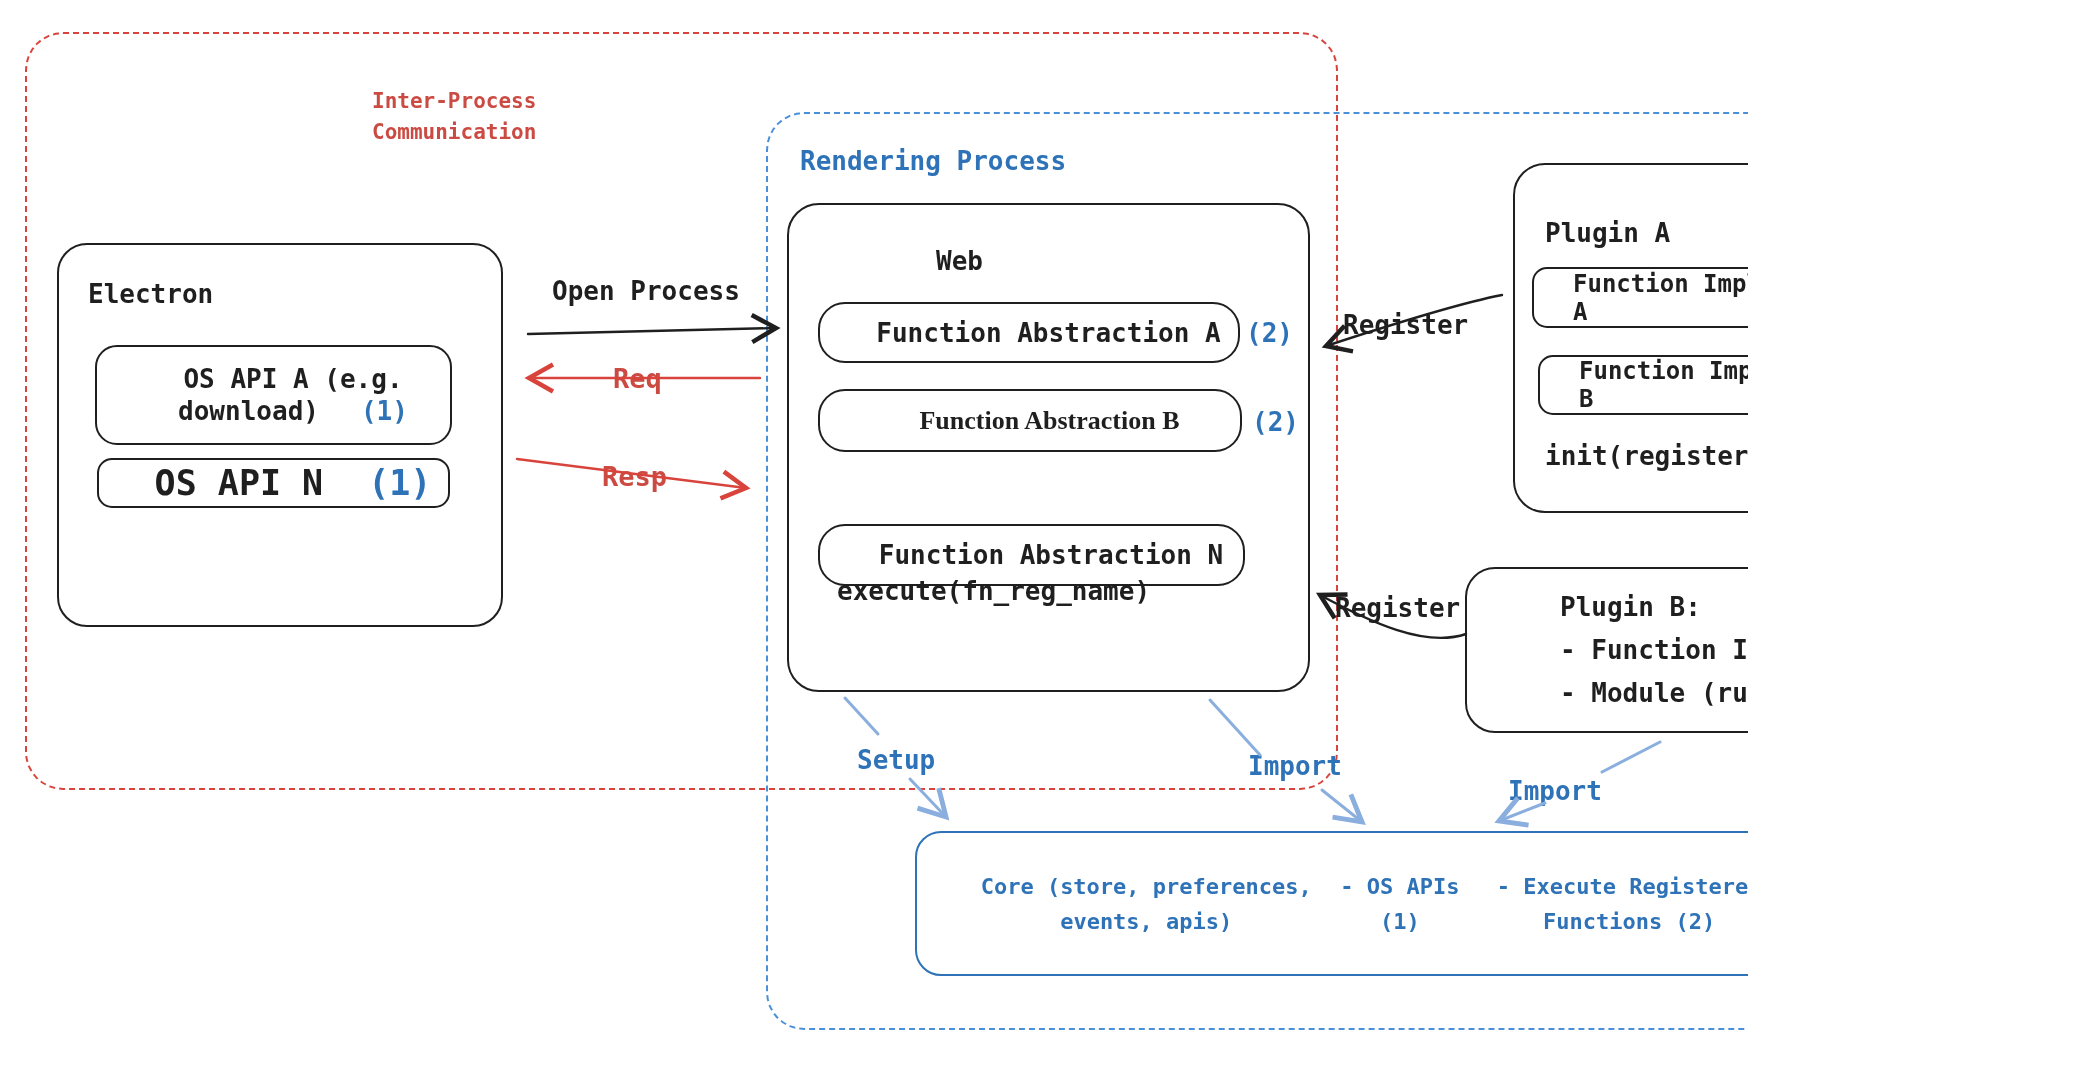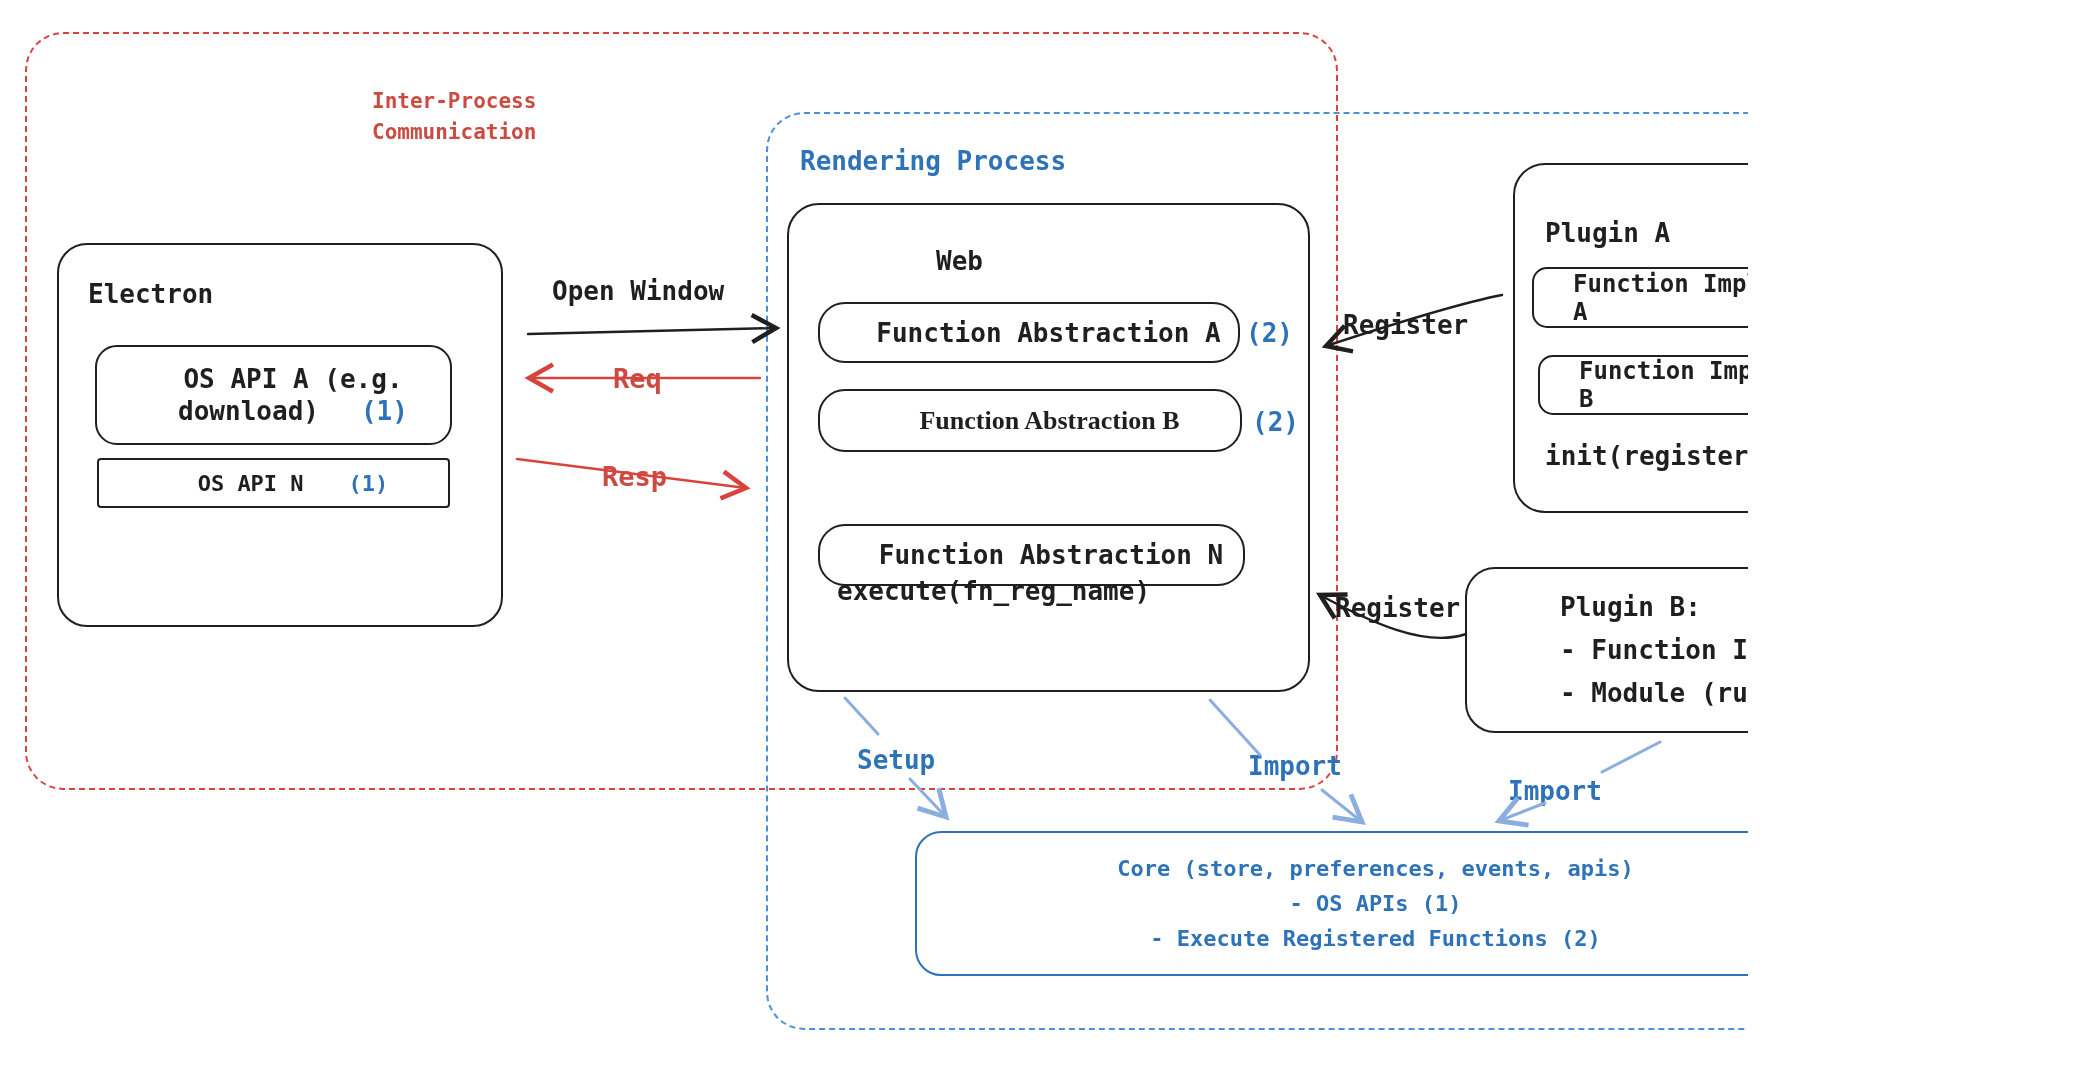--- a/index.html
+++ b/index.html
@@ -20,21 +20,21 @@
   
   .ipc-box{left:25px;top:32px;width:1313px;height:758px;border:2.5px dashed var(--red);border-radius:38px;}
   .render-box{left:766px;top:112px;width:1251px;height:918px;border:2.5px dashed var(--blue-dash);border-radius:38px;}
   .ipc-title{left:372px;top:86px;font-size:21px;line-height:31px;white-space:pre;}
   .render-title{left:800px;top:146px;font-size:26px;}
 
   
   .electron-box{left:57px;top:243px;width:446px;height:384px;border-radius:30px;}
   .electron-title{left:88px;top:279px;font-size:26px;}
   .api-a-box{left:95px;top:345px;width:357px;height:100px;border-width:2px;border-radius:22px;font-size:26px;line-height:32px;}
-  .api-n-box{left:97px;top:458px;width:353px;height:50px;border-width:2px;border-radius:4px;font-size:22px;}
+  .api-n-box{left:97px;top:458px;width:353px;height:50px;border-width:2px;border-radius:15px;font-size:35px;}
   .gap42{display:inline-block;width:42px;}
   .gap45{display:inline-block;width:45px;}
 
   
   .open-window-label{left:552px;top:276px;font-size:26px;}
   .req-label{left:605px;top:363px;font-size:27px;}
   .resp-label{left:594px;top:461px;font-size:27px;}
 
   
   .web-box{left:787px;top:203px;width:523px;height:489px;border-radius:32px;}
@@ -64,21 +64,21 @@
   .register-top-label{left:1343px;top:310px;font-size:26px;}
   .register-bottom-label{left:1335px;top:593px;font-size:26px;}
 
   
   .setup-label{left:857px;top:745px;font-size:26px;}
   .import-web-label{left:1248px;top:751px;font-size:26px;}
   .import-plugin-label{left:1508px;top:776px;font-size:26px;}
 
   
   .core-box{left:915px;top:831px;width:882px;height:145px;border:2.5px solid var(--blue-text);border-radius:26px;}
-  .core-text{width:100%;height:100%;display:flex;flex-direction:column;align-items:center;justify-content:center;
+  .core-text{width:100%;height:100%;display:flex;align-items:center;justify-content:center;
     font-size:22px;line-height:35px;color:var(--blue-text);text-align:center;}
 
   
   .overlay{position:absolute;left:0;top:0;width:2074px;height:1066px;pointer-events:none;}
   .ln{fill:none;stroke-width:2.4;stroke-linecap:round;}
   .ln-black{stroke:var(--black);}
   .ln-red{stroke:var(--red);}
   .ln-blue{stroke:var(--arrow-blue);stroke-width:3;}
   .mk-black{stroke:var(--black);stroke-width:1.5;fill:none;}
   .mk-red{stroke:var(--red);stroke-width:1.5;fill:none;}
@@ -105,21 +105,21 @@
       <span class="gap42"></span>
       <span class="blue">(1)</span>
     </span>
   </div>
   <div class="box api-n-box center-row">
     <span>OS API N</span>
     <span class="gap45"></span>
     <span class="blue">(1)</span>
   </div>
 
-  <div class="lbl open-window-label">Open Window</div>
+  <div class="lbl open-window-label">Open Process</div>
   <div class="lbl red on-line req-label">Req</div>
   <div class="lbl red on-line resp-label">Resp</div>
 
   <div class="box web-box"></div>
   <div class="lbl web-title">Web</div>
   <div class="box fa-box fa-a center-row">
     <span>Function Abstraction A</span>
   </div>
   <div class="lbl blue badge fa-a-badge">(2)</div>
   <div class="box fa-box fa-b center-row">

